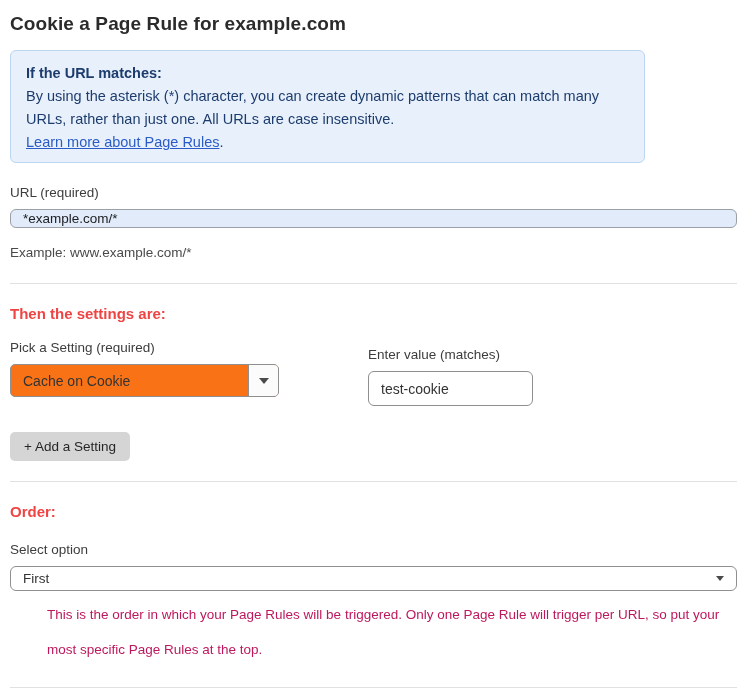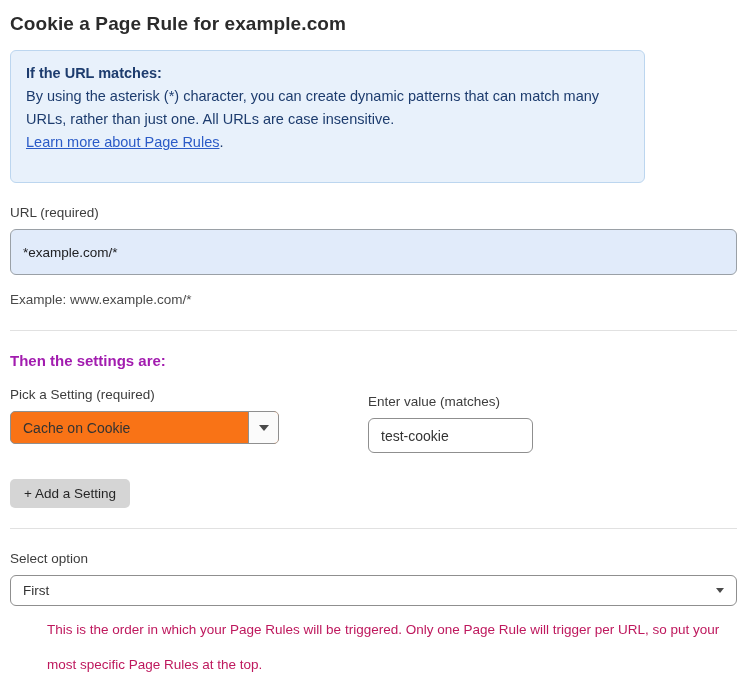--- a/index.html
+++ b/index.html
@@ -21,21 +21,21 @@
     margin-top: 3px;
     letter-spacing: 0.1px;
   }
 
   
   .info-box {
     margin-top: 15px;
     background: #e8f1fb;
     border: 1px solid #bcd6ef;
     border-radius: 6px;
-    padding: 11px 15px 28px 15px;
+    padding: 11px 15px 8px 15px;
     color: #1d3c6e;
     font-size: 14.5px;
     line-height: 23px;
     width: 635px;
   }
   .info-box .info-heading { font-weight: 700; }
   .info-box .info-body { margin-top: 0; max-width: 700px; }
   .info-box a.info-link {
     color: #2b5bc7;
     text-decoration: underline;
@@ -45,21 +45,21 @@
 
   .field-label {
     font-size: 13.5px;
     color: #3d3d3d;
     margin-top: 22px;
     margin-bottom: 9px;
   }
 
   .url-input {
     width: 727px;
-    height: 46px;
+    height: 19px;
     background: #e1ebfa;
     border: 1px solid #9aa0a6;
     border-radius: 6px;
     font-family: "Liberation Sans", "DejaVu Sans", sans-serif;
     font-size: 13.5px;
     color: #202124;
     padding: 0 12px;
     outline: none;
   }
 
@@ -73,21 +73,21 @@
   .divider {
     border: none;
     border-top: 1px solid #e1e1e1;
     margin-top: 20px;
     width: 727px;
   }
 
   .section-heading {
     font-size: 15px;
     font-weight: 700;
-    color: #a21caf;
+    color: #ef4444;
     margin-top: 21px;
   }
 
   .settings-row { display: flex; margin-top: 0; }
   .settings-col-left { width: 338px; }
   .settings-col-right { margin-left: 20px; padding-top: 7px; }
   .settings-col-left .field-label, .settings-col-right .field-label { margin-top: 18px; }
 
   
   .dropdown {
@@ -153,21 +153,21 @@
   }
   .add-setting-btn {
     margin-top: 26px;
     height: 29px;
     padding: 0 14px;
   }
 
   
   .order-select {
     width: 727px;
-    height: 31px;
+    height: 25px;
     border: 1px solid #8f8f8f;
     border-radius: 6px;
     background: #ffffff;
     display: flex;
     align-items: center;
     cursor: pointer;
     margin-top: 9px;
   }
   .order-select .select-value {
     flex: 1;
@@ -217,20 +217,21 @@
     <div class="settings-col-right">
       <div class="field-label">Enter value (matches)</div>
       <input class="value-input" type="text" value="test-cookie" style="">
     </div>
   </div>
 
   <button class="btn btn-gray add-setting-btn">+ Add a Setting</button>
 
   <hr class="divider">
 
+  <h2 class="section-heading">Order:</h2>
 
   <div class="field-label">Select option</div>
   <div class="order-select">
     <div class="select-value">First</div>
     <div class="select-caret">
         <div class="caret"></div>
       </div>
   </div>
   <div class="helper-text order-helper">This is the order in which your Page Rules will be triggered. Only one Page Rule will trigger per URL, so put your most specific Page Rules at the top.</div>
 

